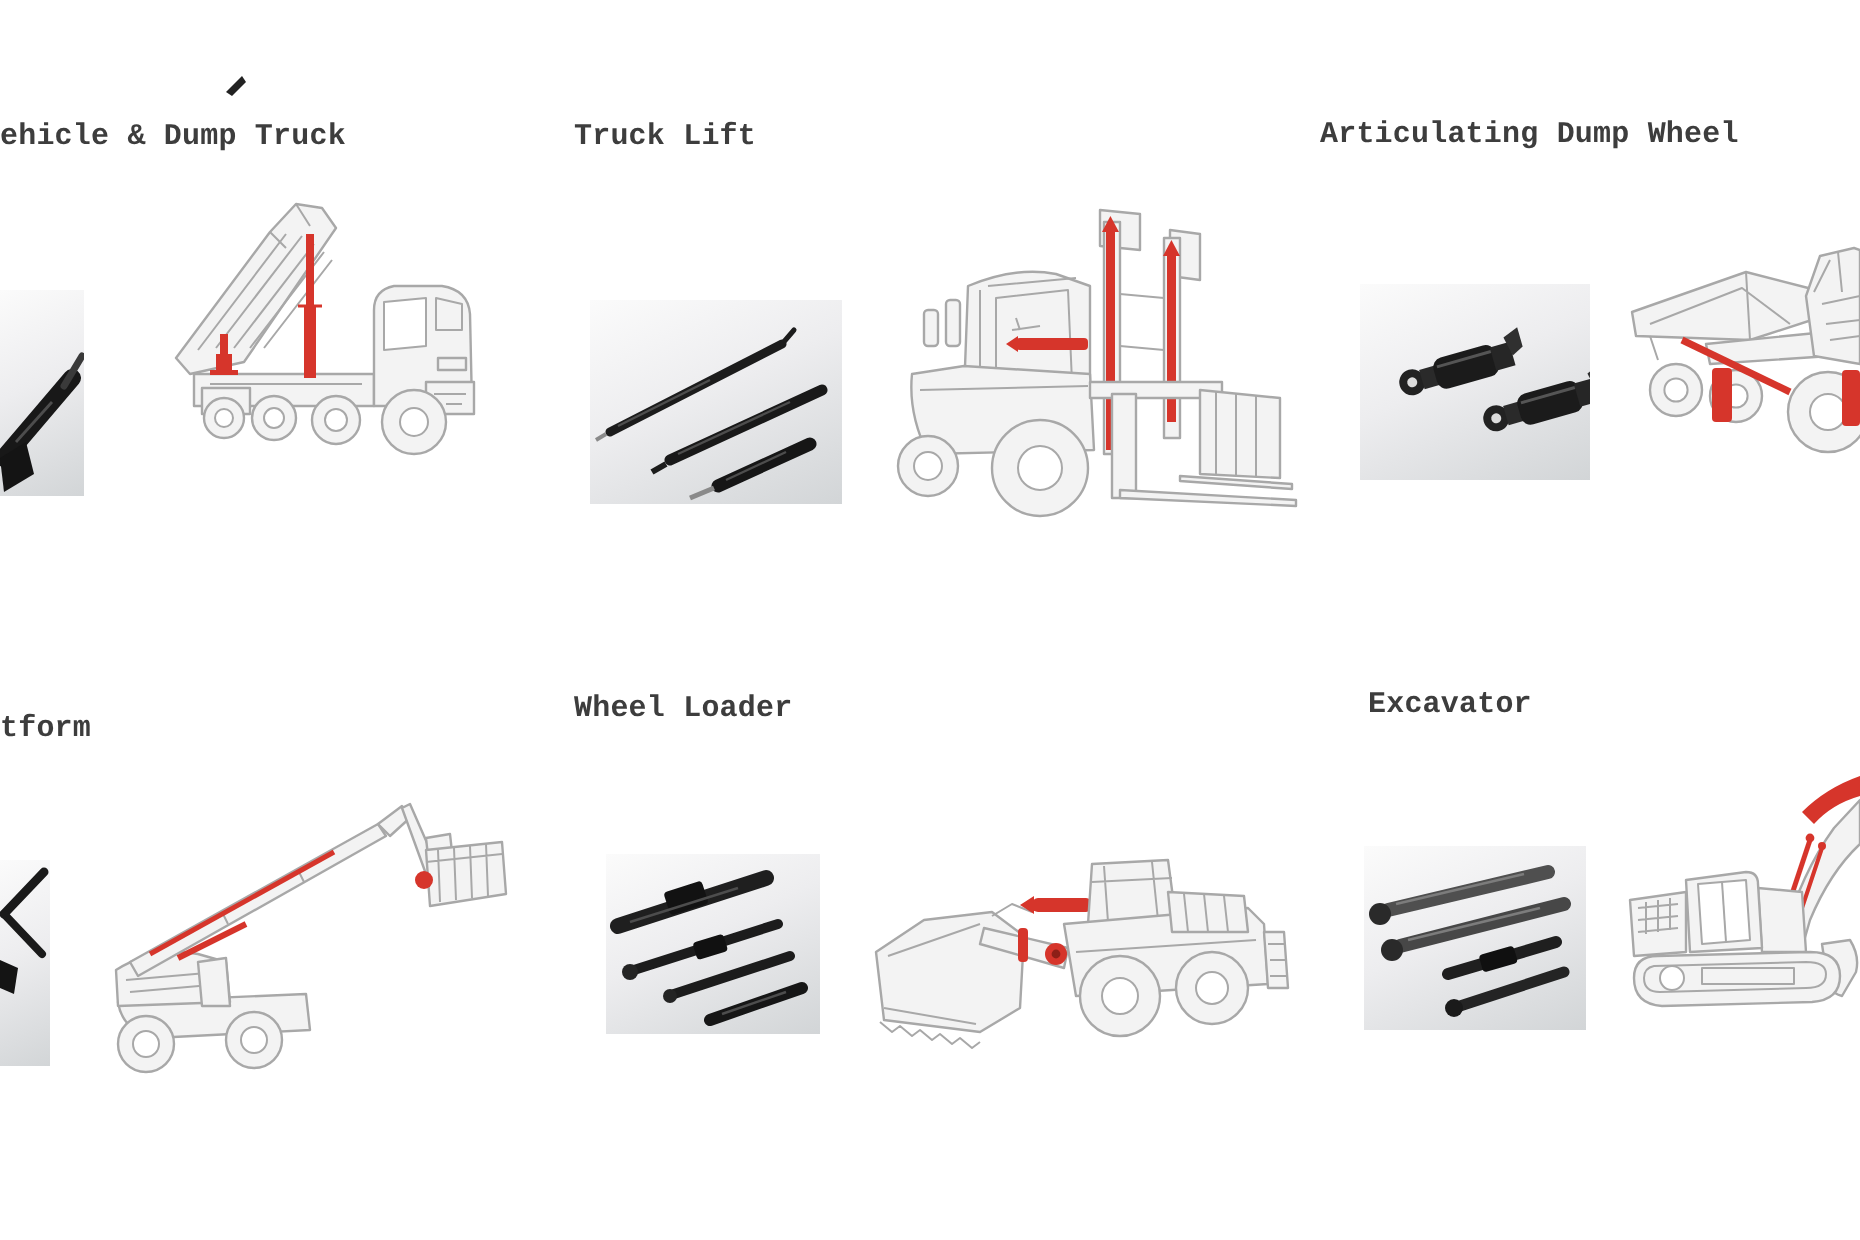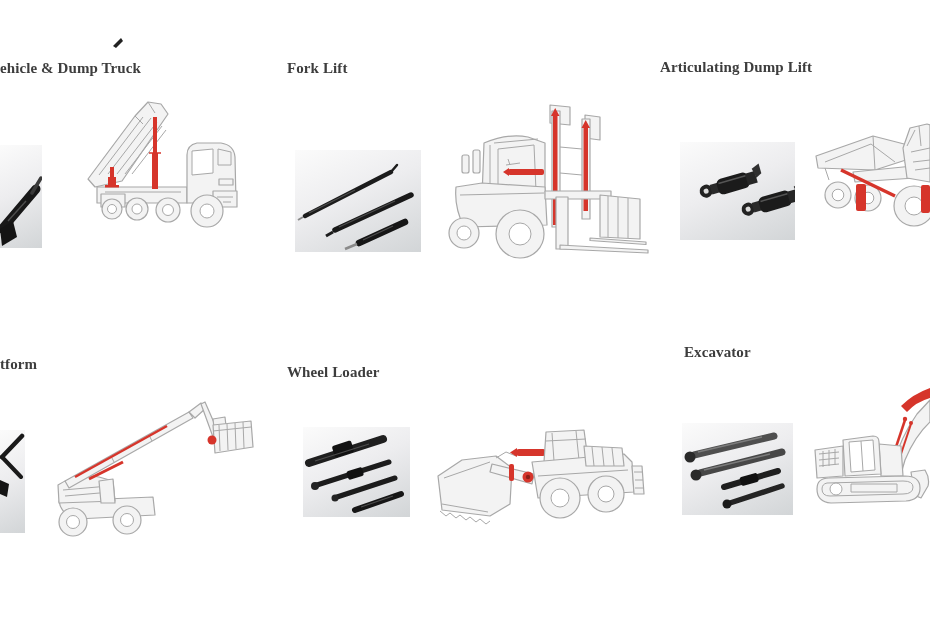--- a/index.html
+++ b/index.html
@@ -2,37 +2,37 @@
 <html style="--accent-red: #d6352b; --drawing-outline: #a8a8a8; --drawing-fill: #f3f3f3; --title-text: #3d3d3d; --cylinder-black: #1b1b1b; --photo-bg-light: #fbfbfb; --photo-bg-dark: #d2d5d7; --page-background: #ffffff;"><head>
 <meta charset="utf-8">
 <style>
   *{margin:0;padding:0;box-sizing:border-box}
   :root{
     --accent-red:#d6352b; --drawing-outline:#a8a8a8; --drawing-fill:#f3f3f3;
     --title-text:#3d3d3d; --cylinder-black:#1b1b1b;
   }
   html,body{width:930px;height:620px;background:#fff;overflow:hidden}
   #page{position:relative;width:930px;height:612px;background:#fff;
-        font-family:Liberation Serif, serif}
+        font-family:Liberation Mono, monospace}
   .title{position:absolute;font-size:15px;font-weight:bold;color:var(--title-text);
          white-space:nowrap;letter-spacing:.1px}
   .photo{position:absolute;overflow:hidden;
          background:linear-gradient(155deg,#fbfbfb 0%,#ededef 45%,#d2d5d7 100%)}
   .drawing{position:absolute}
   .photo svg,.drawing svg,.frag svg{display:block;width:100%;height:100%}
   .frag{position:absolute}
   
   .o{fill:var(--drawing-fill);stroke:var(--drawing-outline);stroke-width:1.2;stroke-linejoin:round}
   .ow{fill:#ffffff;stroke:var(--drawing-outline);stroke-width:1;stroke-linejoin:round}
   .l{fill:none;stroke:var(--drawing-outline);stroke-width:1;stroke-linejoin:round}
   .r{fill:var(--accent-red);stroke:none}
   .rl{fill:none;stroke:var(--accent-red)}
   
   .t1{left:0;top:60}.t2{left:287;top:60px;left:287px}.t3{left:660px;top:59px}
-  .t4{left:0;top:356px}.t5{left:287px;top:364px}.t6{left:684px;top:344px}
+  .t4{left:0;top:356px}.t5{left:287px;top:346px}.t6{left:684px;top:344px}
   .t1{left:0px;top:60px}
   
   .p1{left:0;top:145px;width:42px;height:103px}
   .p2{left:295px;top:150px;width:126px;height:102px}
   .p3{left:680px;top:142px;width:115px;height:98px}
   .p4{left:0;top:430px;width:25px;height:103px}
   .p5{left:303px;top:427px;width:107px;height:90px}
   .p6{left:682px;top:423px;width:111px;height:92px}
   
   .d1{left:85px;top:95px;width:155px;height:145px}
@@ -92,21 +92,21 @@
         <rect class="r" x="67" y="58" width="6" height="36"></rect>
         <path class="rl" d="M64,58 L76,58" stroke-width="1.5"></path>
         <rect class="r" x="25" y="72" width="4" height="12"></rect>
         <rect class="r" x="23" y="82" width="8" height="9"></rect>
         <rect class="r" x="20" y="90" width="14" height="2.5"></rect>
       </svg>
     </div>
   </section>
 
   <section>
-    <h2 class="title t2">Fork Lift</h2>
+    <h2 class="title t2">Truck Lift</h2>
 
     <div class="photo p2">
       <svg viewBox="0 0 126 102">
         <line x1="10" y1="66" x2="96" y2="22" stroke="#1c1c1c" stroke-width="4.5" stroke-linecap="round"></line>
         <line x1="96" y1="22" x2="102" y2="15" stroke="#1c1c1c" stroke-width="2.5" stroke-linecap="round"></line>
         <line x1="8" y1="67" x2="3" y2="70" stroke="#8a8a8a" stroke-width="2"></line>
         <line x1="14" y1="63" x2="60" y2="40" stroke="#4d4d4d" stroke-width="1.2"></line>
         <line x1="40" y1="80" x2="116" y2="45" stroke="#191919" stroke-width="5.5" stroke-linecap="round"></line>
         <line x1="44" y1="77" x2="100" y2="51" stroke="#4d4d4d" stroke-width="1.2"></line>
         <line x1="38" y1="82" x2="31" y2="86" stroke="#1c1c1c" stroke-width="3"></line>
@@ -144,21 +144,21 @@
         <rect class="o" x="108" y="94" width="12" height="52"></rect>
         <path class="o" d="M152,92 L192,96 L192,136 L152,134 Z"></path>
         <path class="l" d="M160,93 L160,134 M170,94 L170,135 M180,95 L180,135"></path>
         <path class="o" d="M112,142 L200,147 L200,150 L112,146 Z"></path>
         <path class="o" d="M142,135 L198,139 L198,141.5 L142,137.5 Z"></path>
       </svg>
     </div>
   </section>
 
   <section>
-    <h2 class="title t3">Articulating Dump Lift</h2>
+    <h2 class="title t3">Articulating Dump Wheel</h2>
 
     <div class="photo p3">
       <svg viewBox="0 0 115 98">
         <g transform="translate(22,42) rotate(-16)">
           <circle cx="2" cy="8" r="6.5" fill="#222"></circle>
             <circle cx="2" cy="8" r="2.5" fill="#dcdcdc"></circle>
           <rect x="7" y="3" width="9" height="10" fill="#2a2a2a"></rect>
           <rect x="14" y="0" width="32" height="16" rx="5" fill="#1b1b1b"></rect>
           <rect x="44" y="2" width="10" height="12" fill="#262626"></rect>
           <path d="M52,-1 L60,-4 L60,6 L54,9 Z" fill="#303030"></path>

